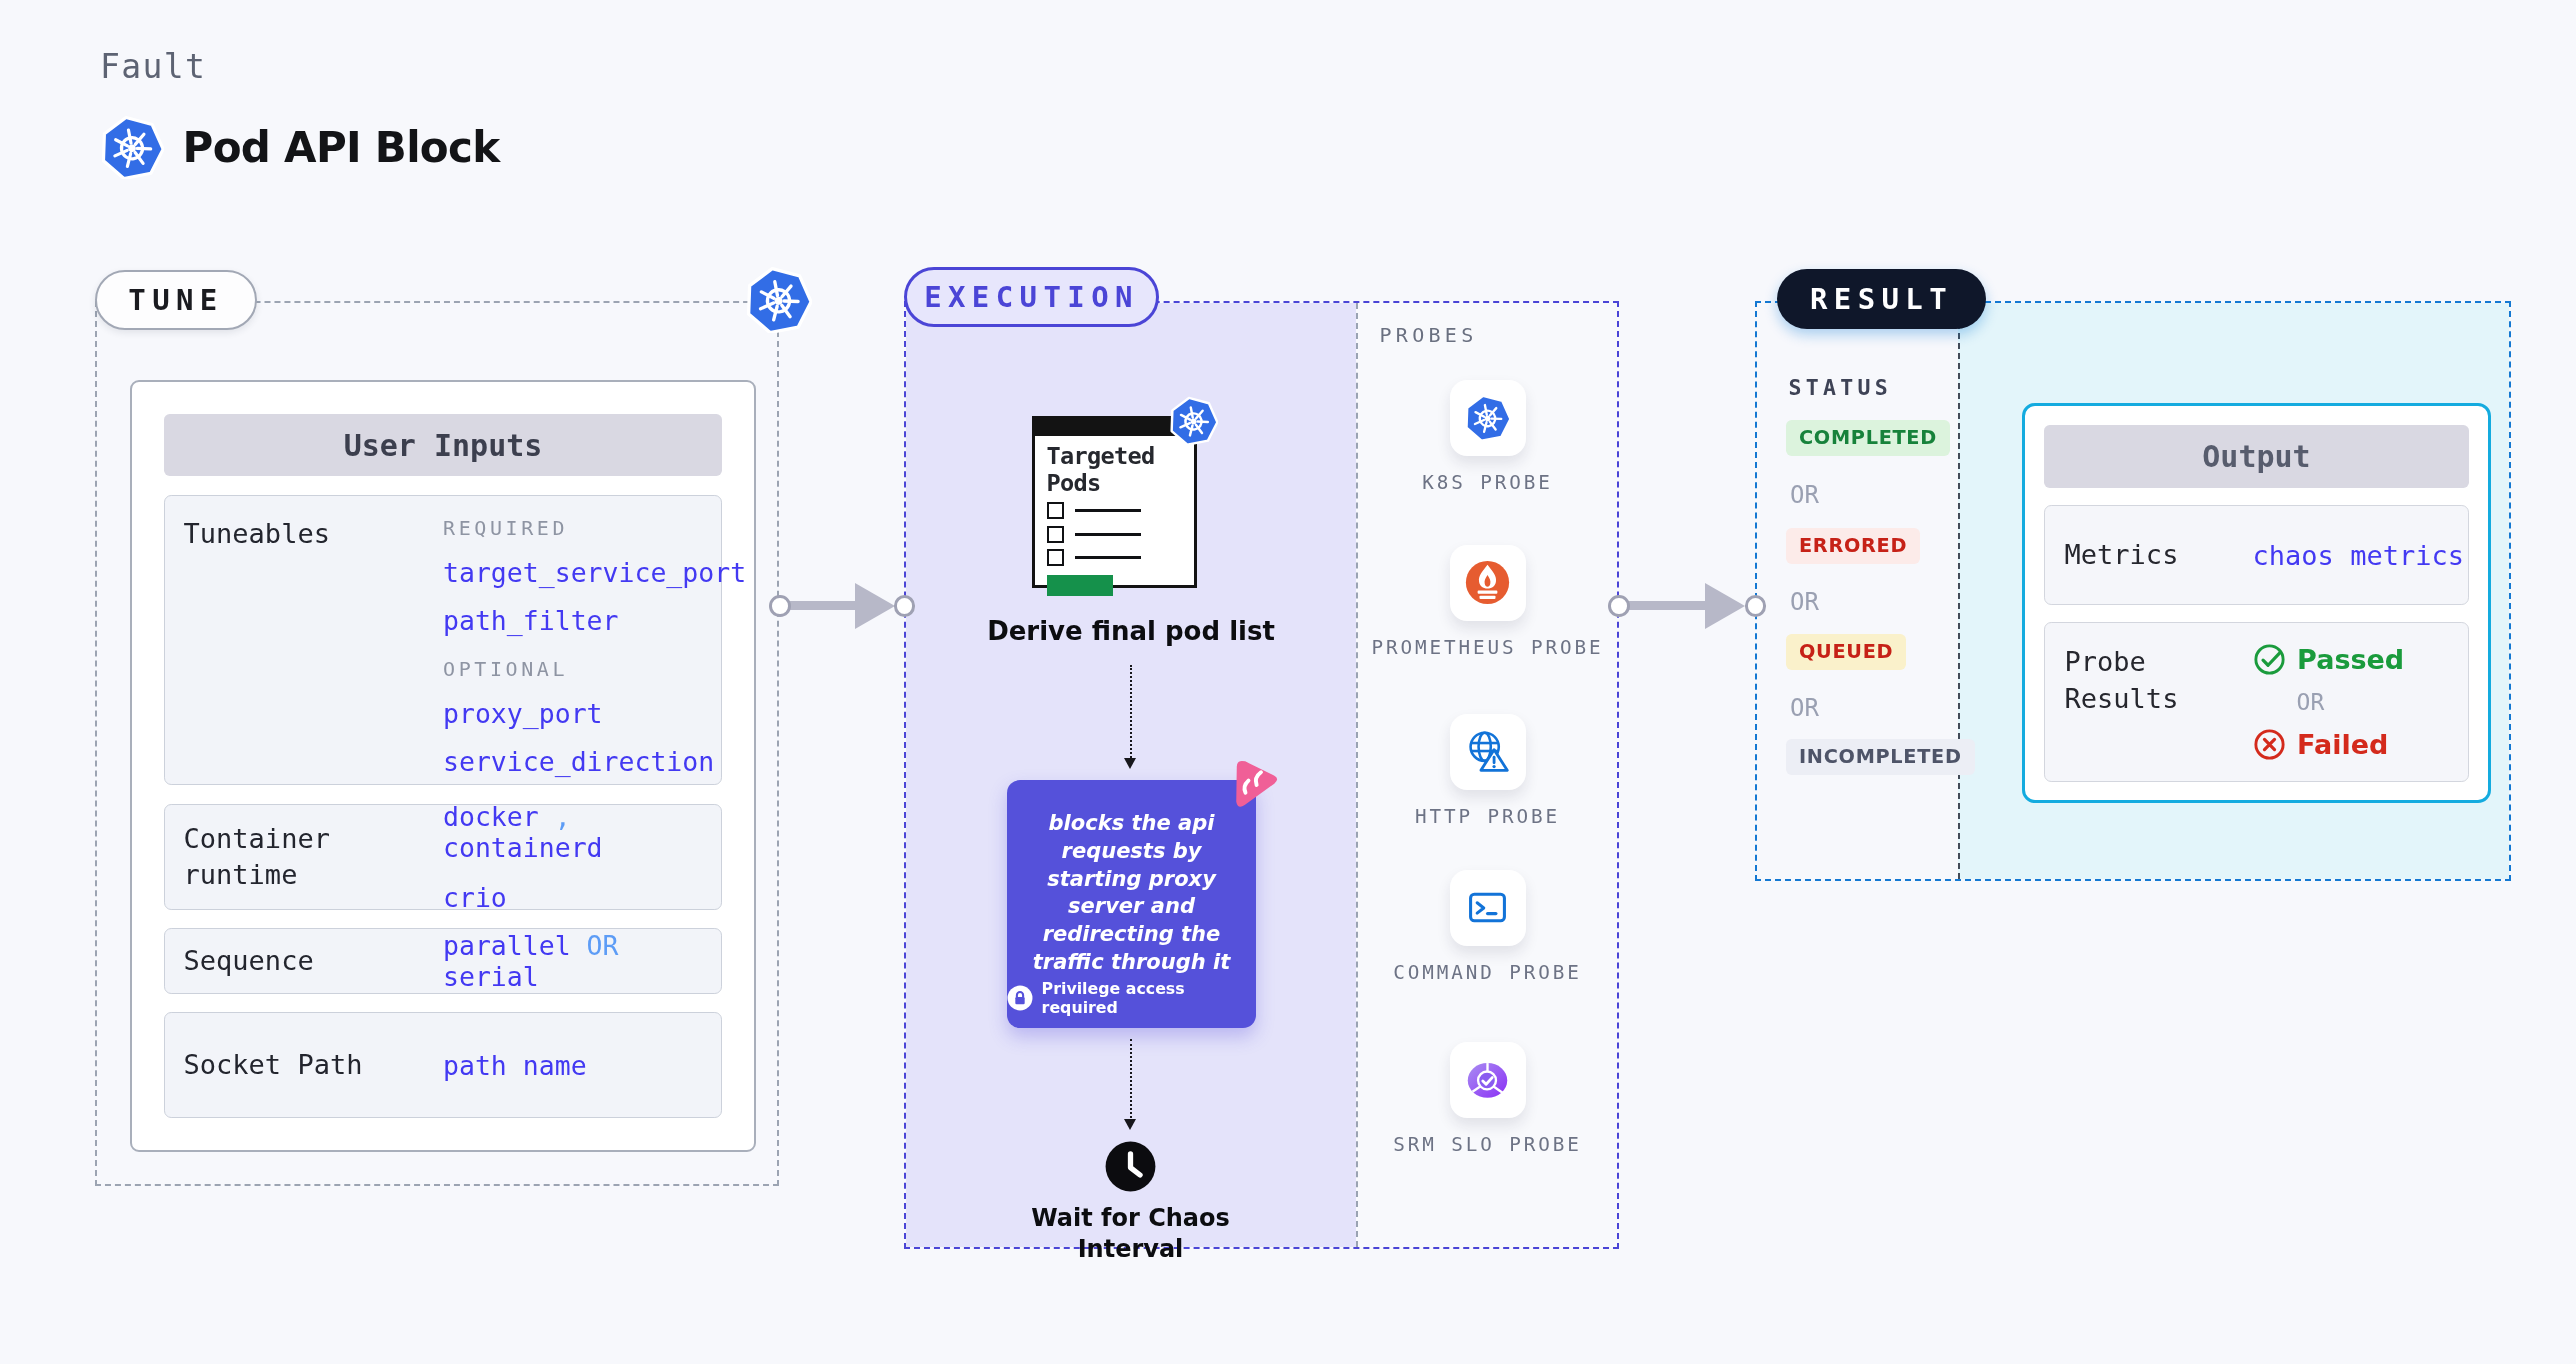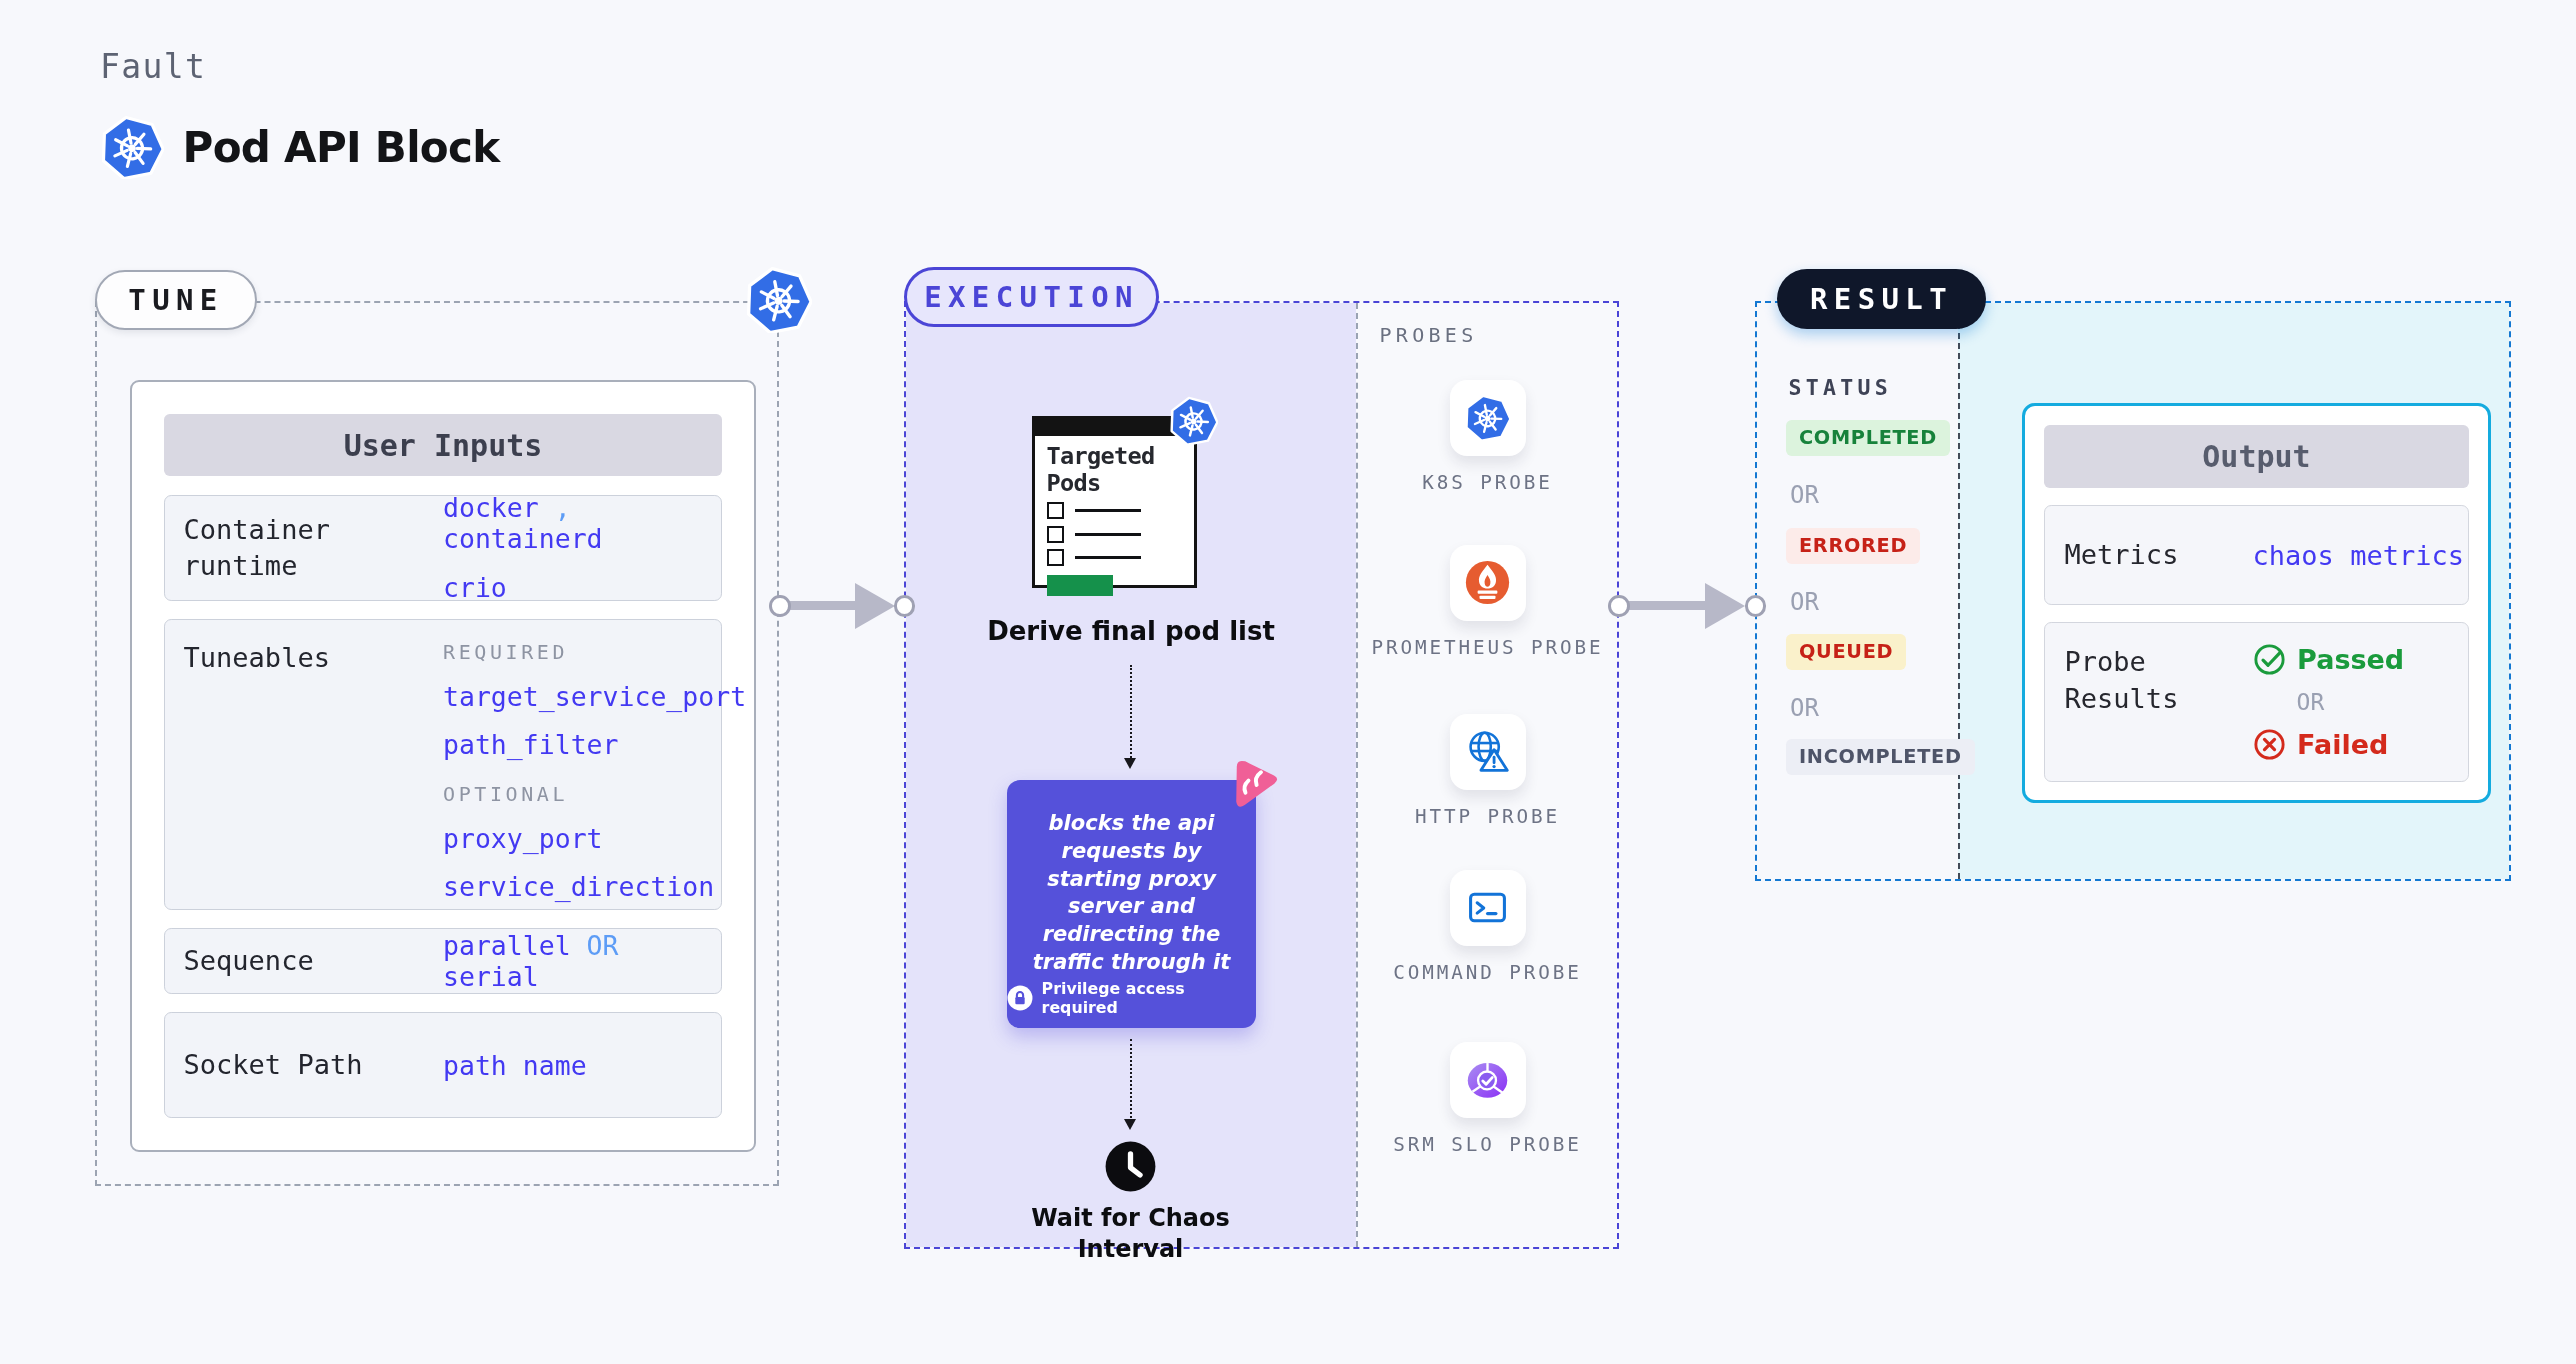--- a/index.html
+++ b/index.html
@@ -163,41 +163,41 @@
 
 <div class="abs tune-box"></div>
 <div class="abs pill pill-tune">TUNE</div>
 <svg class="abs tune-k8s" viewBox="0 0 94 94" width="67" height="67">
     <use href="#k8s"></use>
   </svg>
 
 <div class="abs ui-card">
   <div class="ui-head">User Inputs</div>
 
-  <div class="ui-row r-mid">
-    <div class="row-label vcenter">Container runtime</div>
-    <div class="val-col">
-      <div class="val-line">
-        <span>docker</span>
-        <span class="lite">,</span>
-        <span>containerd</span>
-      </div>
-      <div class="val-line">crio</div>
-    </div>
-  </div>
-
   <div class="ui-row r-tune">
     <div class="row-label">Tuneables</div>
     <div class="req-col">
       <div class="meta-label" style="margin-top:2.9px">REQUIRED</div>
       <div class="blue-val">target_service_port</div>
       <div class="blue-val">path_filter</div>
       <div class="meta-label" style="margin-top:21.5px">OPTIONAL</div>
       <div class="blue-val">proxy_port</div>
       <div class="blue-val">service_direction</div>
+    </div>
+  </div>
+
+  <div class="ui-row r-mid">
+    <div class="row-label vcenter">Container runtime</div>
+    <div class="val-col">
+      <div class="val-line">
+        <span>docker</span>
+        <span class="lite">,</span>
+        <span>containerd</span>
+      </div>
+      <div class="val-line">crio</div>
     </div>
   </div>
 
   <div class="ui-row r-seq">
     <div class="row-label vcenter">Sequence</div>
     <div class="val-col">
       <div class="val-line">
         <span>parallel</span>
         <span class="lite">OR</span>
         <span>serial</span>

